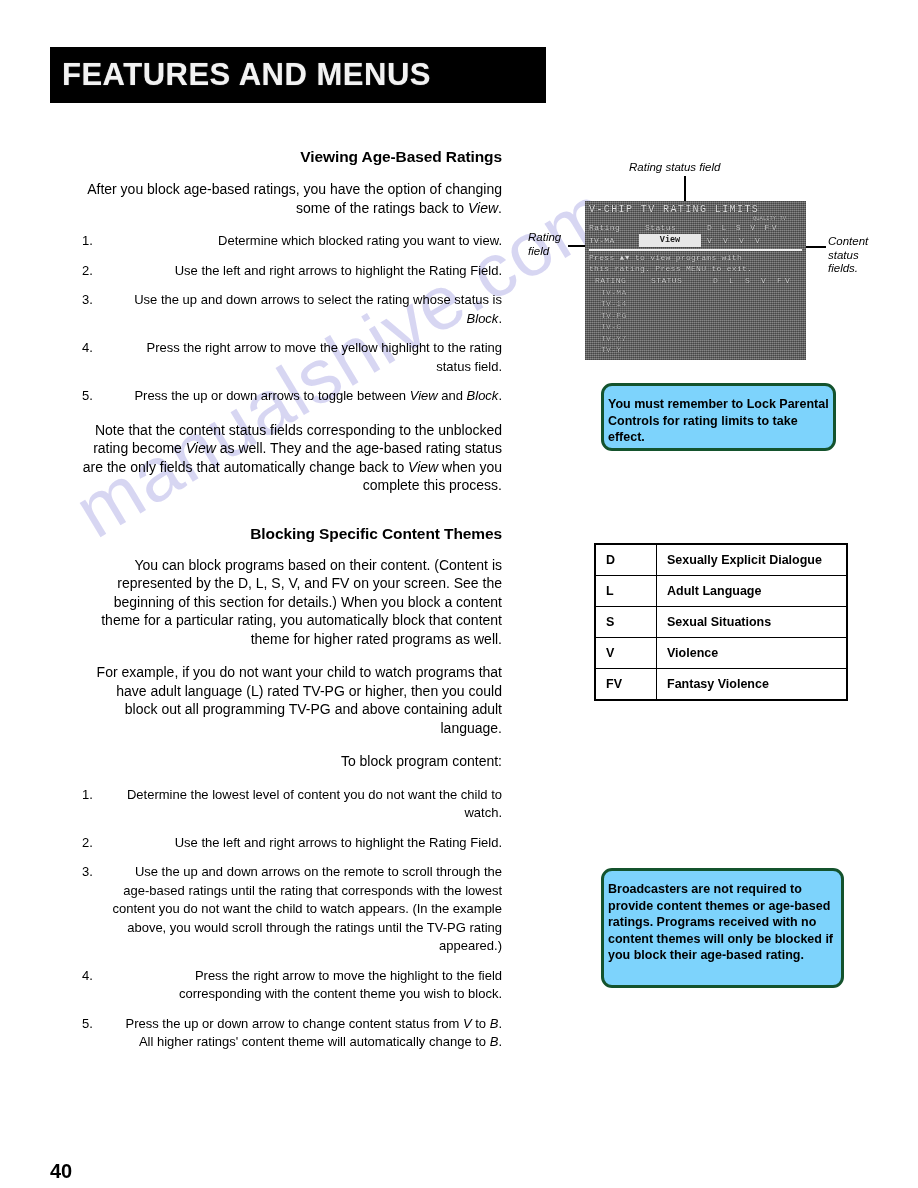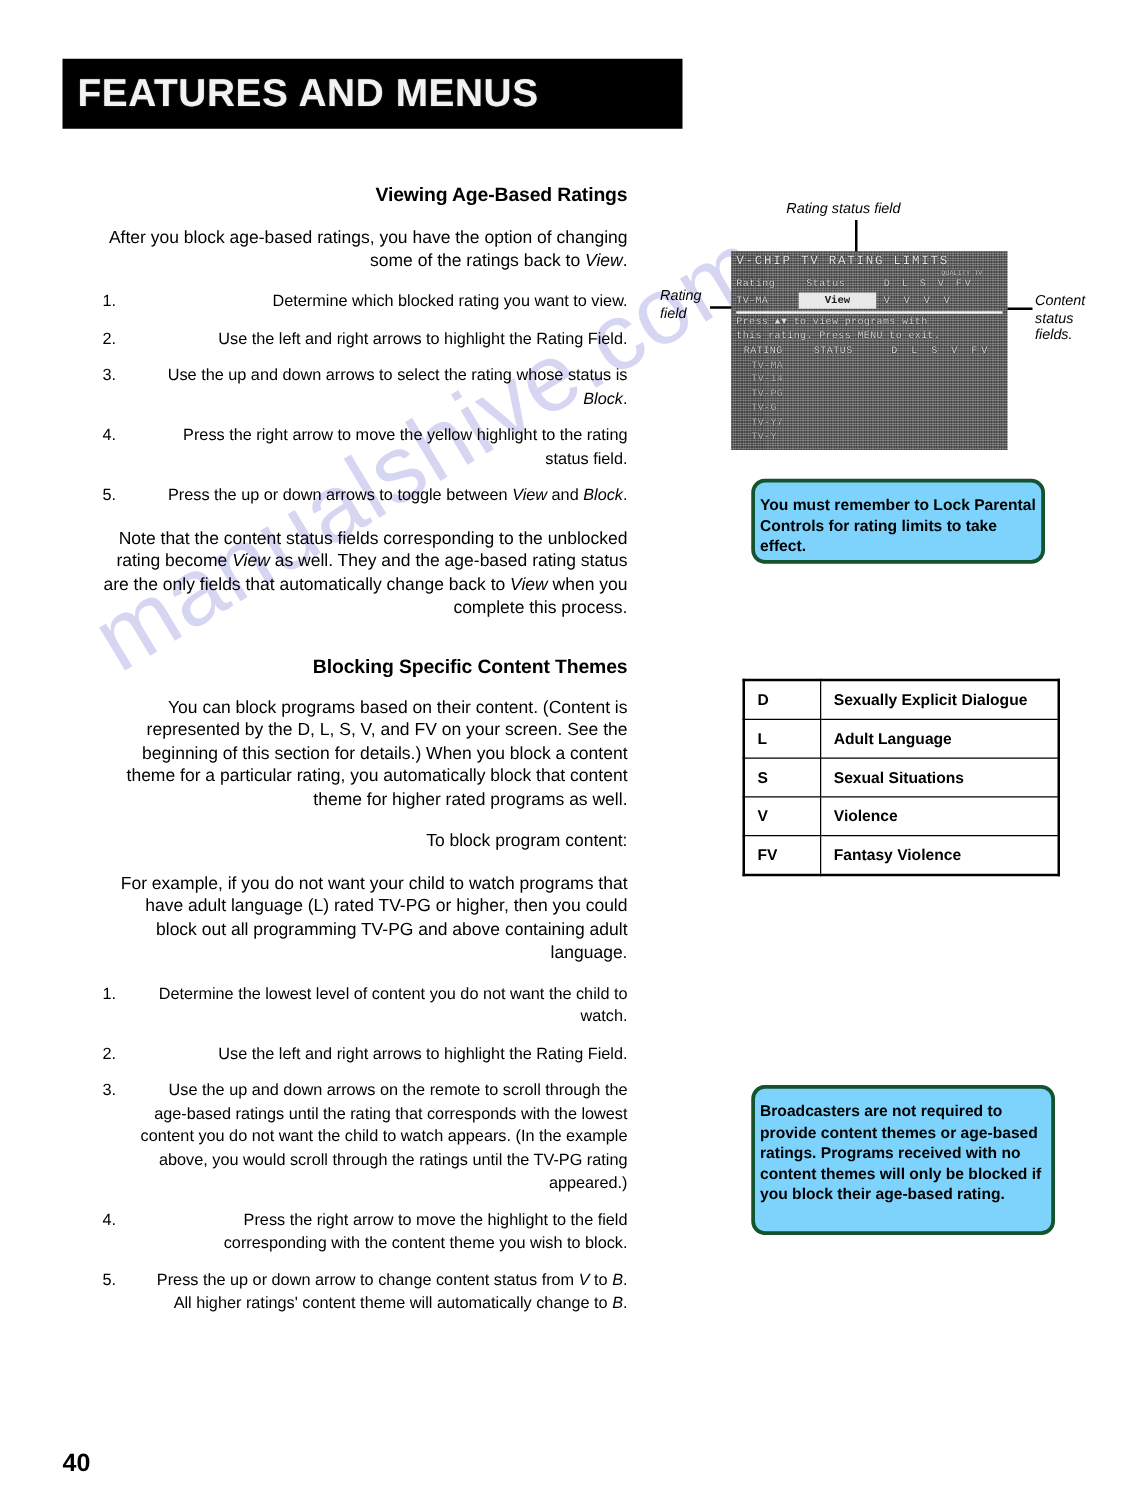--- a/index.html
+++ b/index.html
@@ -264,22 +264,22 @@
       <li><span class="num">3.</span><span>Use the up and down arrows to select the rating whose status is </span><i>Block</i><span>.</span></li>
       <li><span class="num">4.</span><span>Press the right arrow to move the yellow highlight to the rating status field.</span></li>
       <li><span class="num">5.</span><span>Press the up or down arrows to toggle between </span><i>View</i><span> and </span><i>Block</i><span>.</span></li>
     </ol>
 
     <p class="body"><span>Note that the content status fields corresponding to the unblocked rating become </span><i>View</i><span> as well. They and the age-based rating status are the only fields that automatically change back to </span><i>View</i><span> when you complete this process.</span></p>
 
     <h2 class="sec2">Blocking Specific Content Themes</h2>
 
     <p class="body">You can block programs based on their content. (Content is represented by the D, L, S, V, and FV on your screen. See the beginning of this section for details.) When you block a content theme for a particular rating, you automatically block that content theme for higher rated programs as well.</p>
+    <p class="body">For example, if you do not want your child to watch programs that have adult language (L) rated TV-PG or higher, then you could block out all programming TV-PG and above containing adult language.</p>
     <p class="body">To block program content:</p>
-    <p class="body">For example, if you do not want your child to watch programs that have adult language (L) rated TV-PG or higher, then you could block out all programming TV-PG and above containing adult language.</p>
 
     <ol class="steps">
       <li><span class="num">1.</span><span>Determine the lowest level of content you do not want the child to watch.</span></li>
       <li><span class="num">2.</span><span>Use the left and right arrows to highlight the Rating Field.</span></li>
       <li><span class="num">3.</span><span>Use the up and down arrows on the remote to scroll through the age-based ratings until the rating that corresponds with the lowest content you do not want the child to watch appears.  (In the example above, you would scroll through the ratings until the TV-PG rating appeared.)</span></li>
       <li><span class="num">4.</span><span>Press the right arrow to move the highlight to the field corresponding with the content theme you wish to block.</span></li>
       <li><span class="num">5.</span><span>Press the up or down arrow to change content status from </span><i>V</i><span> to </span><i>B</i><span>. All higher ratings' content theme will automatically change to </span><i>B</i><span>.</span></li>
     </ol>
   </div>
 

